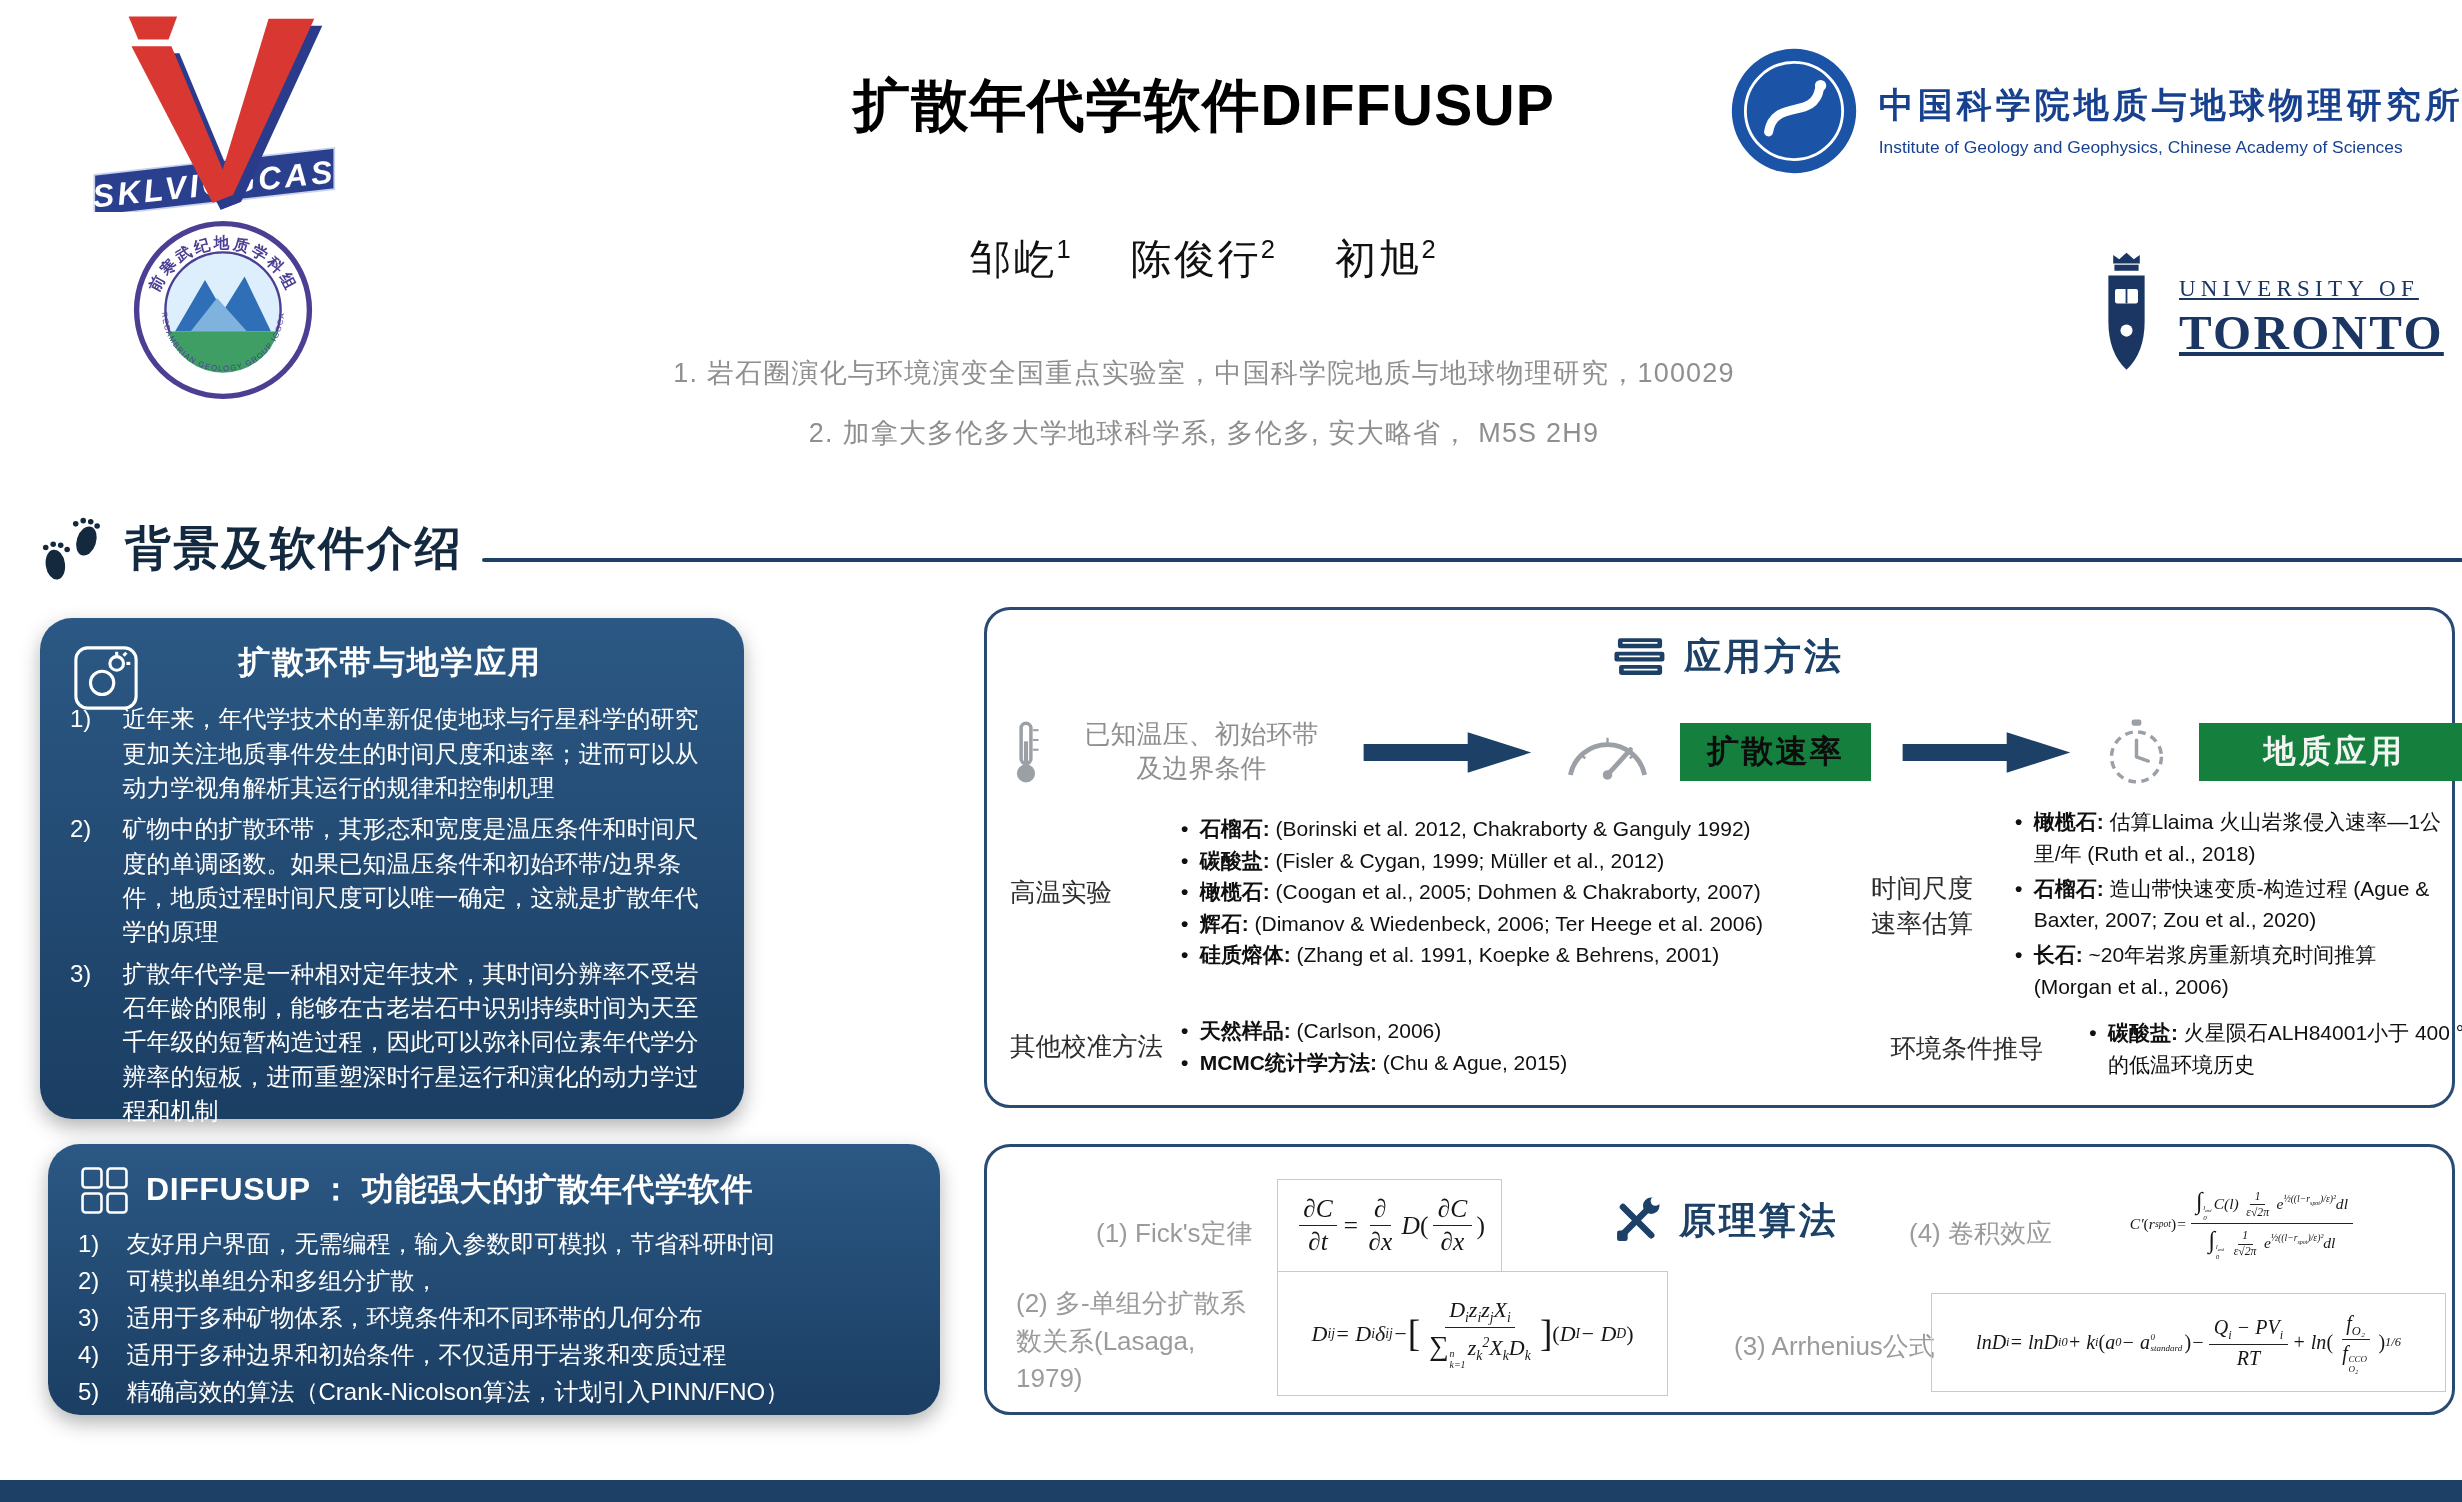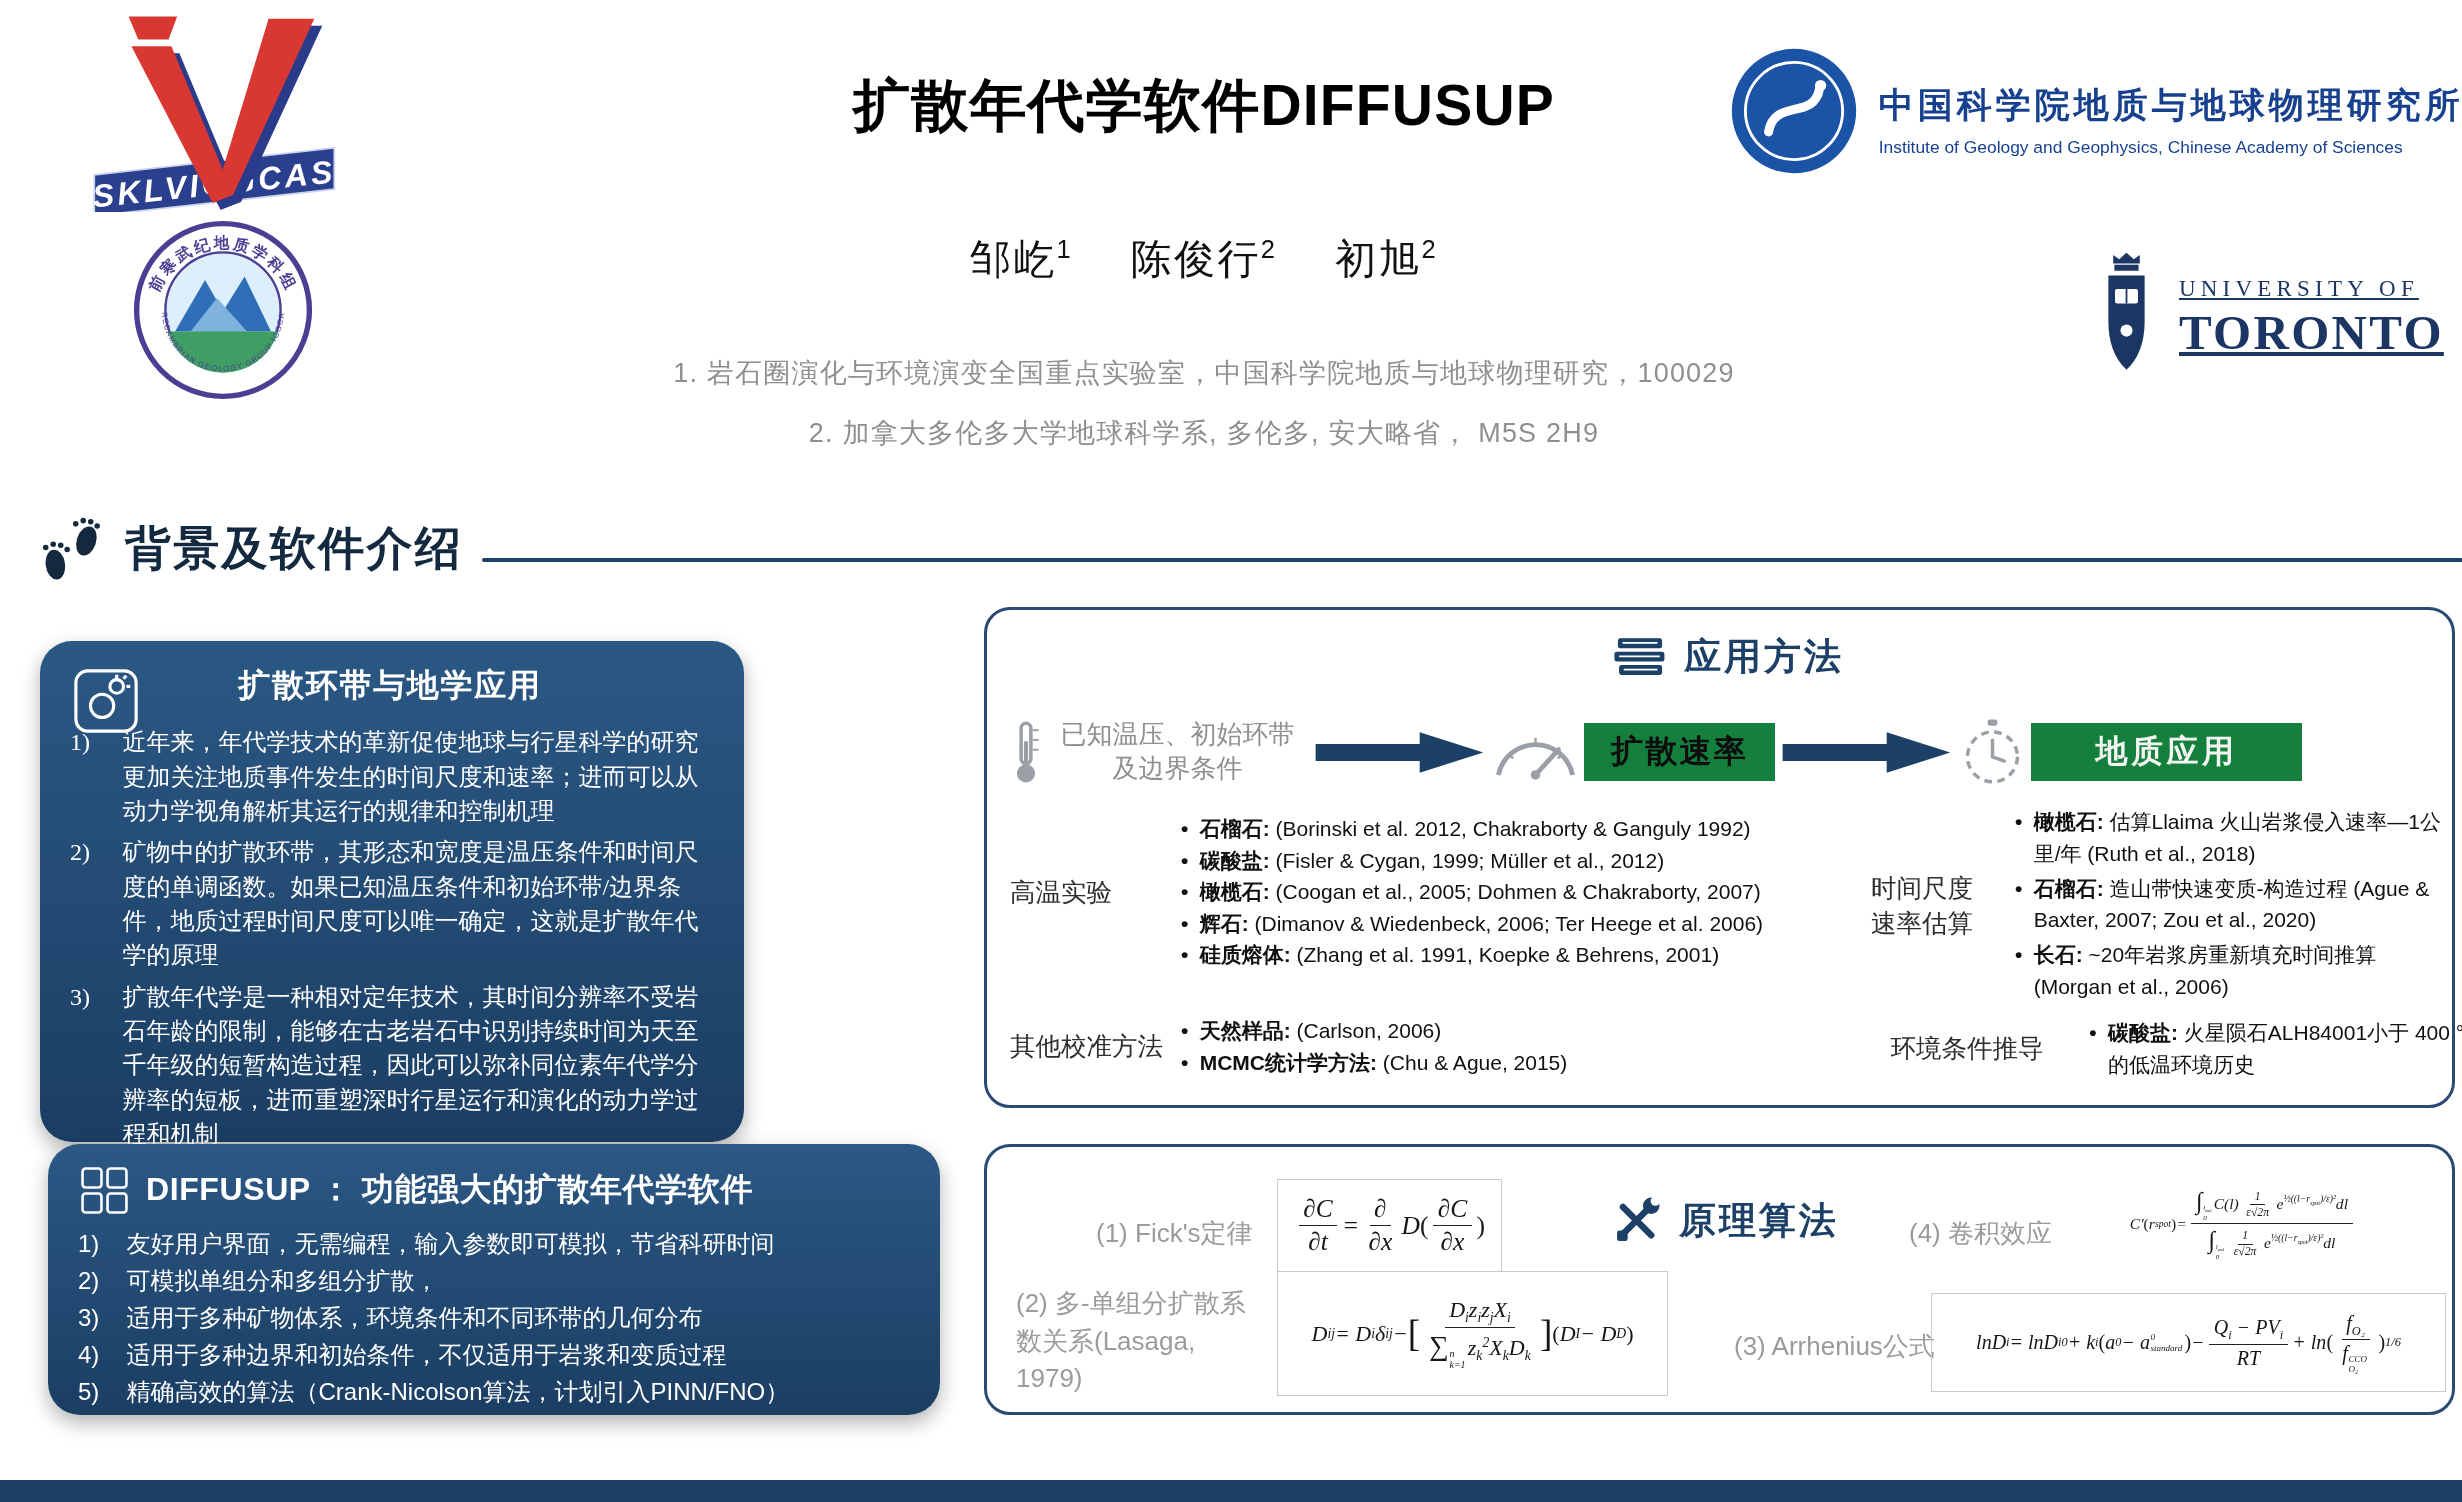--- a/index.html
+++ b/index.html
@@ -31,39 +31,39 @@
   .section-row{position:absolute;left:35px;top:514px;display:flex;align-items:center;gap:15px;}
   .footprints{width:75px;height:69px;}
   .section-title{font-size:46px;font-weight:700;color:#13293f;letter-spacing:2.3px;}
   .section-line{position:absolute;left:482px;top:558px;width:1981px;height:4px;background:#1d4066;border-radius:2.3px;}
   
   .bluebox{
     position:absolute;background:linear-gradient(180deg,#2b5884 0%,#1b3e63 100%);
     border-radius:32px;color:#fff;box-shadow:0 8px 19.7px rgba(0,0,0,0.30);
     box-sizing:border-box;
   }
-  .box1{left:40px;top:641px;width:704px;height:501px;padding:23px 34px 14px 30px;font-family:Liberation Serif, serif;}
+  .box1{left:40px;top:618px;width:704px;height:501px;padding:23px 34px 14px 30px;}
   .box1-icon{position:absolute;left:32px;top:26px;width:68px;height:68px;}
   .box-title{font-size:32px;font-weight:700;text-align:center;letter-spacing:1.7px;}
   .nlist{margin-top:17.4px;}
   .nlist .item{display:grid;grid-template-columns:49px 1fr;column-gap:3.5px;font-size:24px;line-height:1.43;margin-bottom:7px;}
   .box2{left:48px;top:1144px;width:892px;height:271px;padding:19.7px 24px 10.4px 30px;}
   .box2-titlerow{display:flex;align-items:center;gap:15px;}
   .box2-icon{width:53px;height:53px;flex:0 0 auto;}
   .box2-title{font-size:32px;font-weight:700;letter-spacing:0.6px;}
   .box2 .nlist{margin-top:11.6px;}
   .box2 .nlist .item{grid-template-columns:45px 1fr;font-size:24px;line-height:1.35;margin-bottom:4.6px;}
   
   .whitebox{position:absolute;background:#fff;border:3.5px solid #2a4a73;border-radius:26px;box-sizing:border-box;}
   .appbox{left:984px;top:607px;width:1471px;height:501px;}
   .wb-title{position:absolute;left:17px;right:0;display:flex;justify-content:center;align-items:center;gap:16px;}
   .appbox .wb-title{top:22px;}
   .wb-title-text{font-size:37px;font-weight:700;color:#1d4066;letter-spacing:2.9px;}
   .books-icon{width:56px;height:43px;}
-  .flow-row{position:absolute;left:23px;right:17.4px;top:104px;height:76px;display:flex;align-items:center;gap:5px;}
+  .flow-row{position:absolute;left:23px;right:17.4px;top:104px;height:76px;display:flex;align-items:center;gap:29px;}
   .therm-icon{width:32px;height:67px;flex:0 0 auto;}
   .flow-input{width:261px;font-size:26px;color:#8f8f8f;text-align:center;line-height:1.3;flex:0 0 auto;}
   .flow-arrow{width:174px;height:45px;flex:0 0 auto;}
   .gauge-icon{width:87px;height:58px;flex:0 0 auto;}
   .clock-icon{width:67px;height:68px;flex:0 0 auto;}
   .greenbox{height:58px;display:flex;align-items:center;justify-content:center;background:#15803d;font-size:32px;font-weight:700;flex:0 0 auto;}
   .green-rate{width:191px;color:#0d0d0d;letter-spacing:2.3px;}
   .green-geo{width:271px;color:#f2f5f1;letter-spacing:3.5px;}
   .lblrow{position:absolute;display:grid;grid-template-columns:156px 1fr;column-gap:12.7px;align-items:center;}
   .row-label{font-size:25.5px;color:#2e2e2e;text-align:left;line-height:1.35;}

